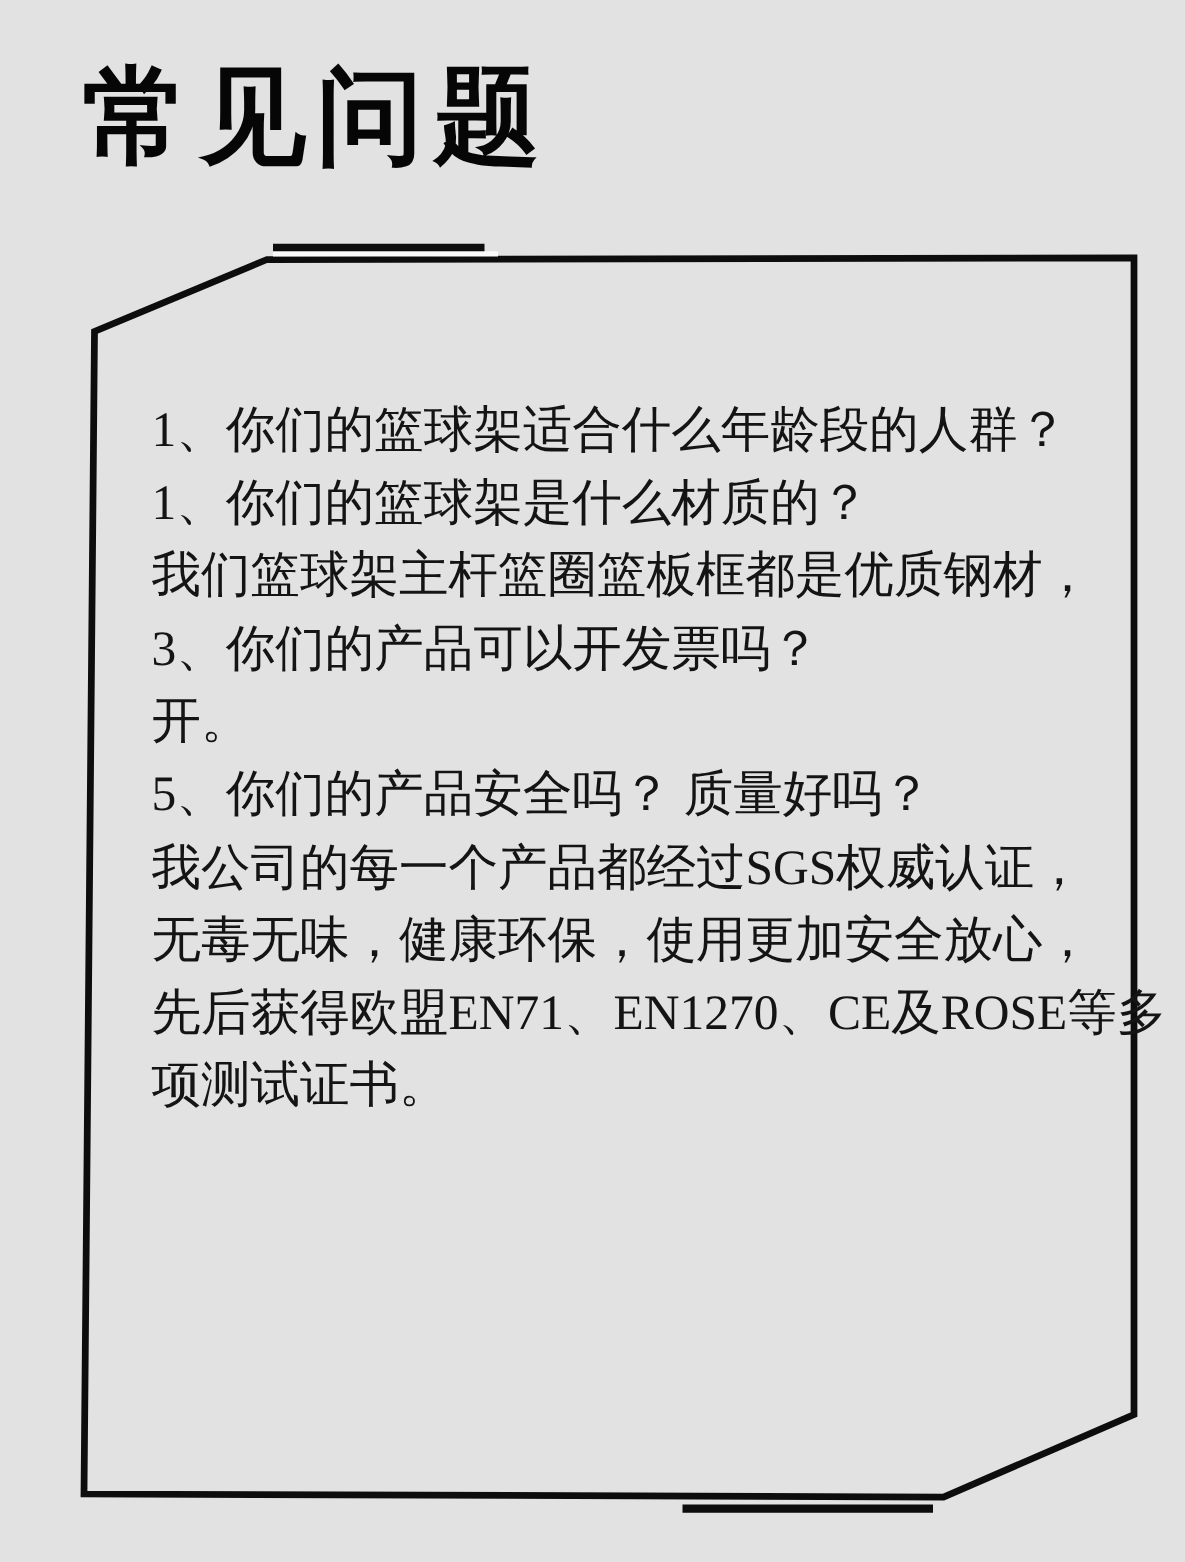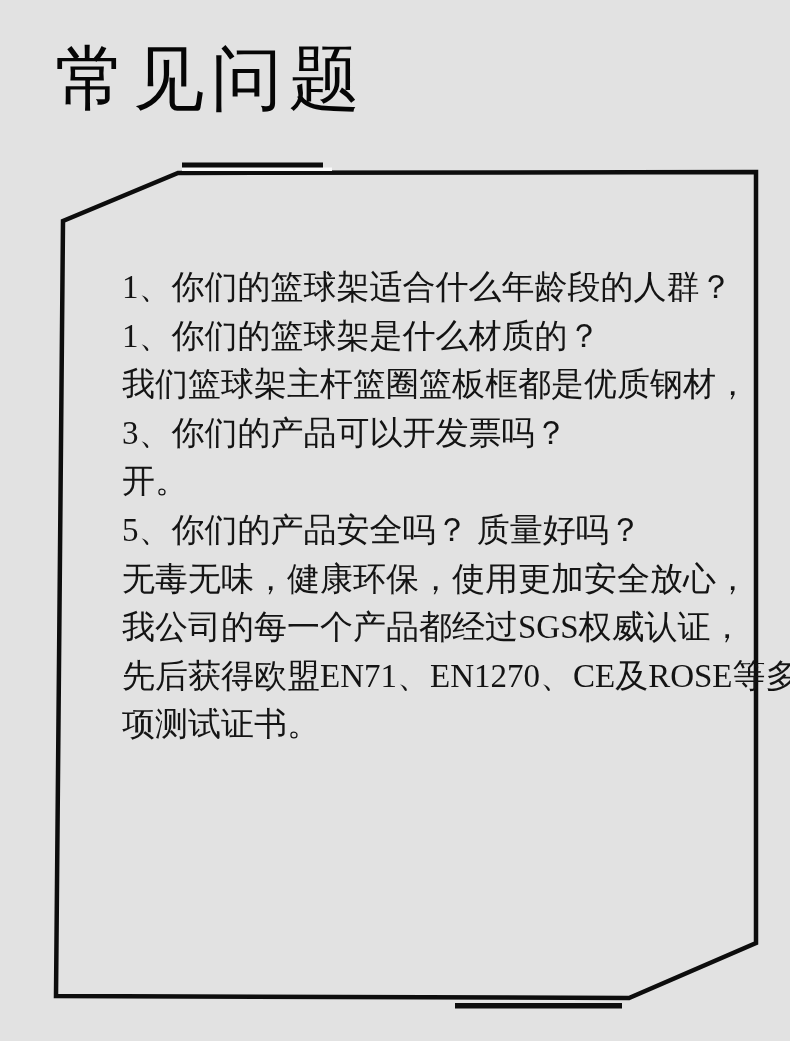--- a/index.html
+++ b/index.html
@@ -14,21 +14,21 @@
     overflow: hidden;
     font-family: "Liberation Serif", "DejaVu Serif", serif;
   }
   .page-title {
     position: absolute;
     left: 55px;
     top: 40px;
     margin: 0;
     font-size: 71px;
     line-height: 1.12;
-    font-weight: normal;
+    font-weight: bold;
     letter-spacing: 7px;
     color: #060606;
     white-space: nowrap;
   }
   .frame-svg {
     position: absolute;
     left: 0;
     top: 0;
     width: 790px;
     height: 1041px;
@@ -46,21 +46,20 @@
   .accent-highlight {
     fill: #fafafa;
   }
   .faq-text {
     position: absolute;
     left: 101px;
     top: 263px;
     width: 648px;
     color: #141414;
     font-size: 33px;
-    margin-left: 21px;
   }
   .faq-line {
     height: 48.6px;
     line-height: 48.6px;
     white-space: nowrap;
   }
 </style>
 </head>
 <body>
 
@@ -73,17 +72,17 @@
   <rect class="accent-line" x="455" y="1003" width="167" height="5.5"></rect>
 </svg>
 
 <div class="faq-text">
   <div class="faq-line">1、你们的篮球架适合什么年龄段的人群？</div>
   <div class="faq-line">1、你们的篮球架是什么材质的？</div>
   <div class="faq-line">我们篮球架主杆篮圈篮板框都是优质钢材，</div>
   <div class="faq-line">3、你们的产品可以开发票吗？</div>
   <div class="faq-line">开。</div>
   <div class="faq-line">5、你们的产品安全吗？ 质量好吗？</div>
+  <div class="faq-line">我公司的每一个产品都经过SGS权威认证，</div>
   <div class="faq-line">无毒无味，健康环保，使用更加安全放心，</div>
-  <div class="faq-line">我公司的每一个产品都经过SGS权威认证，</div>
   <div class="faq-line">先后获得欧盟EN71、EN1270、CE及ROSE等多</div>
   <div class="faq-line">项测试证书。</div>
 </div>
 
 </body></html>

